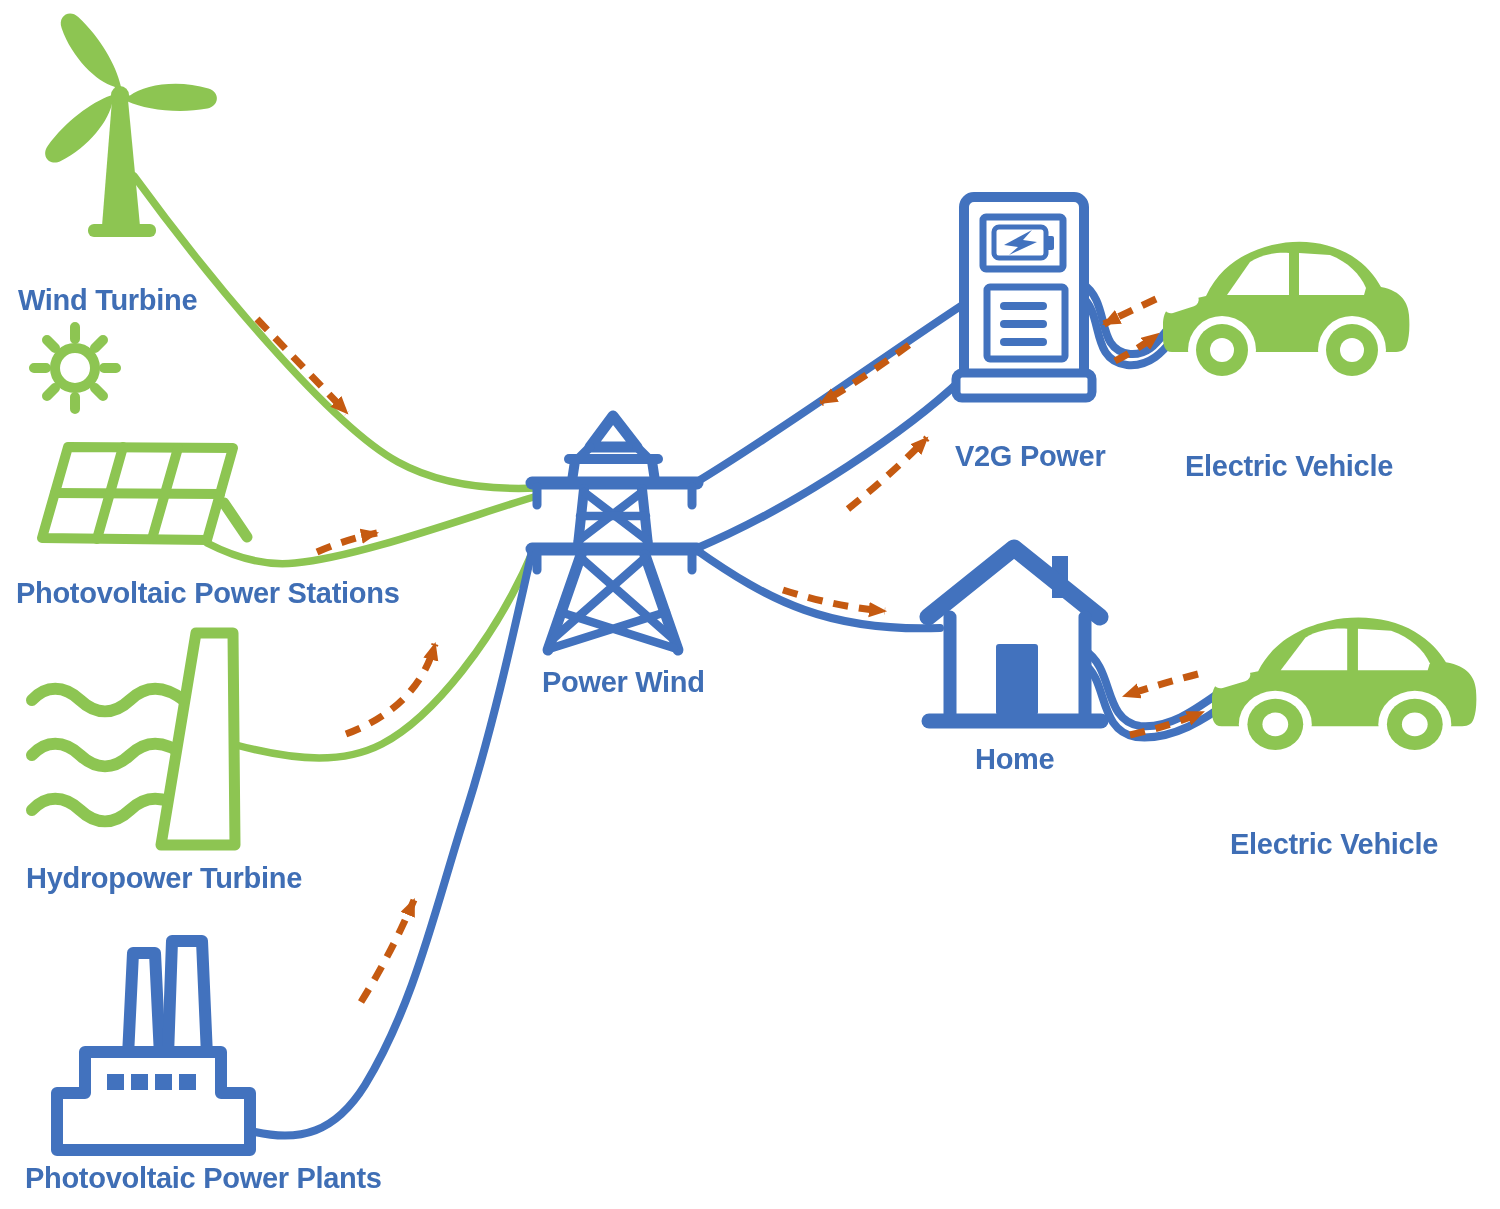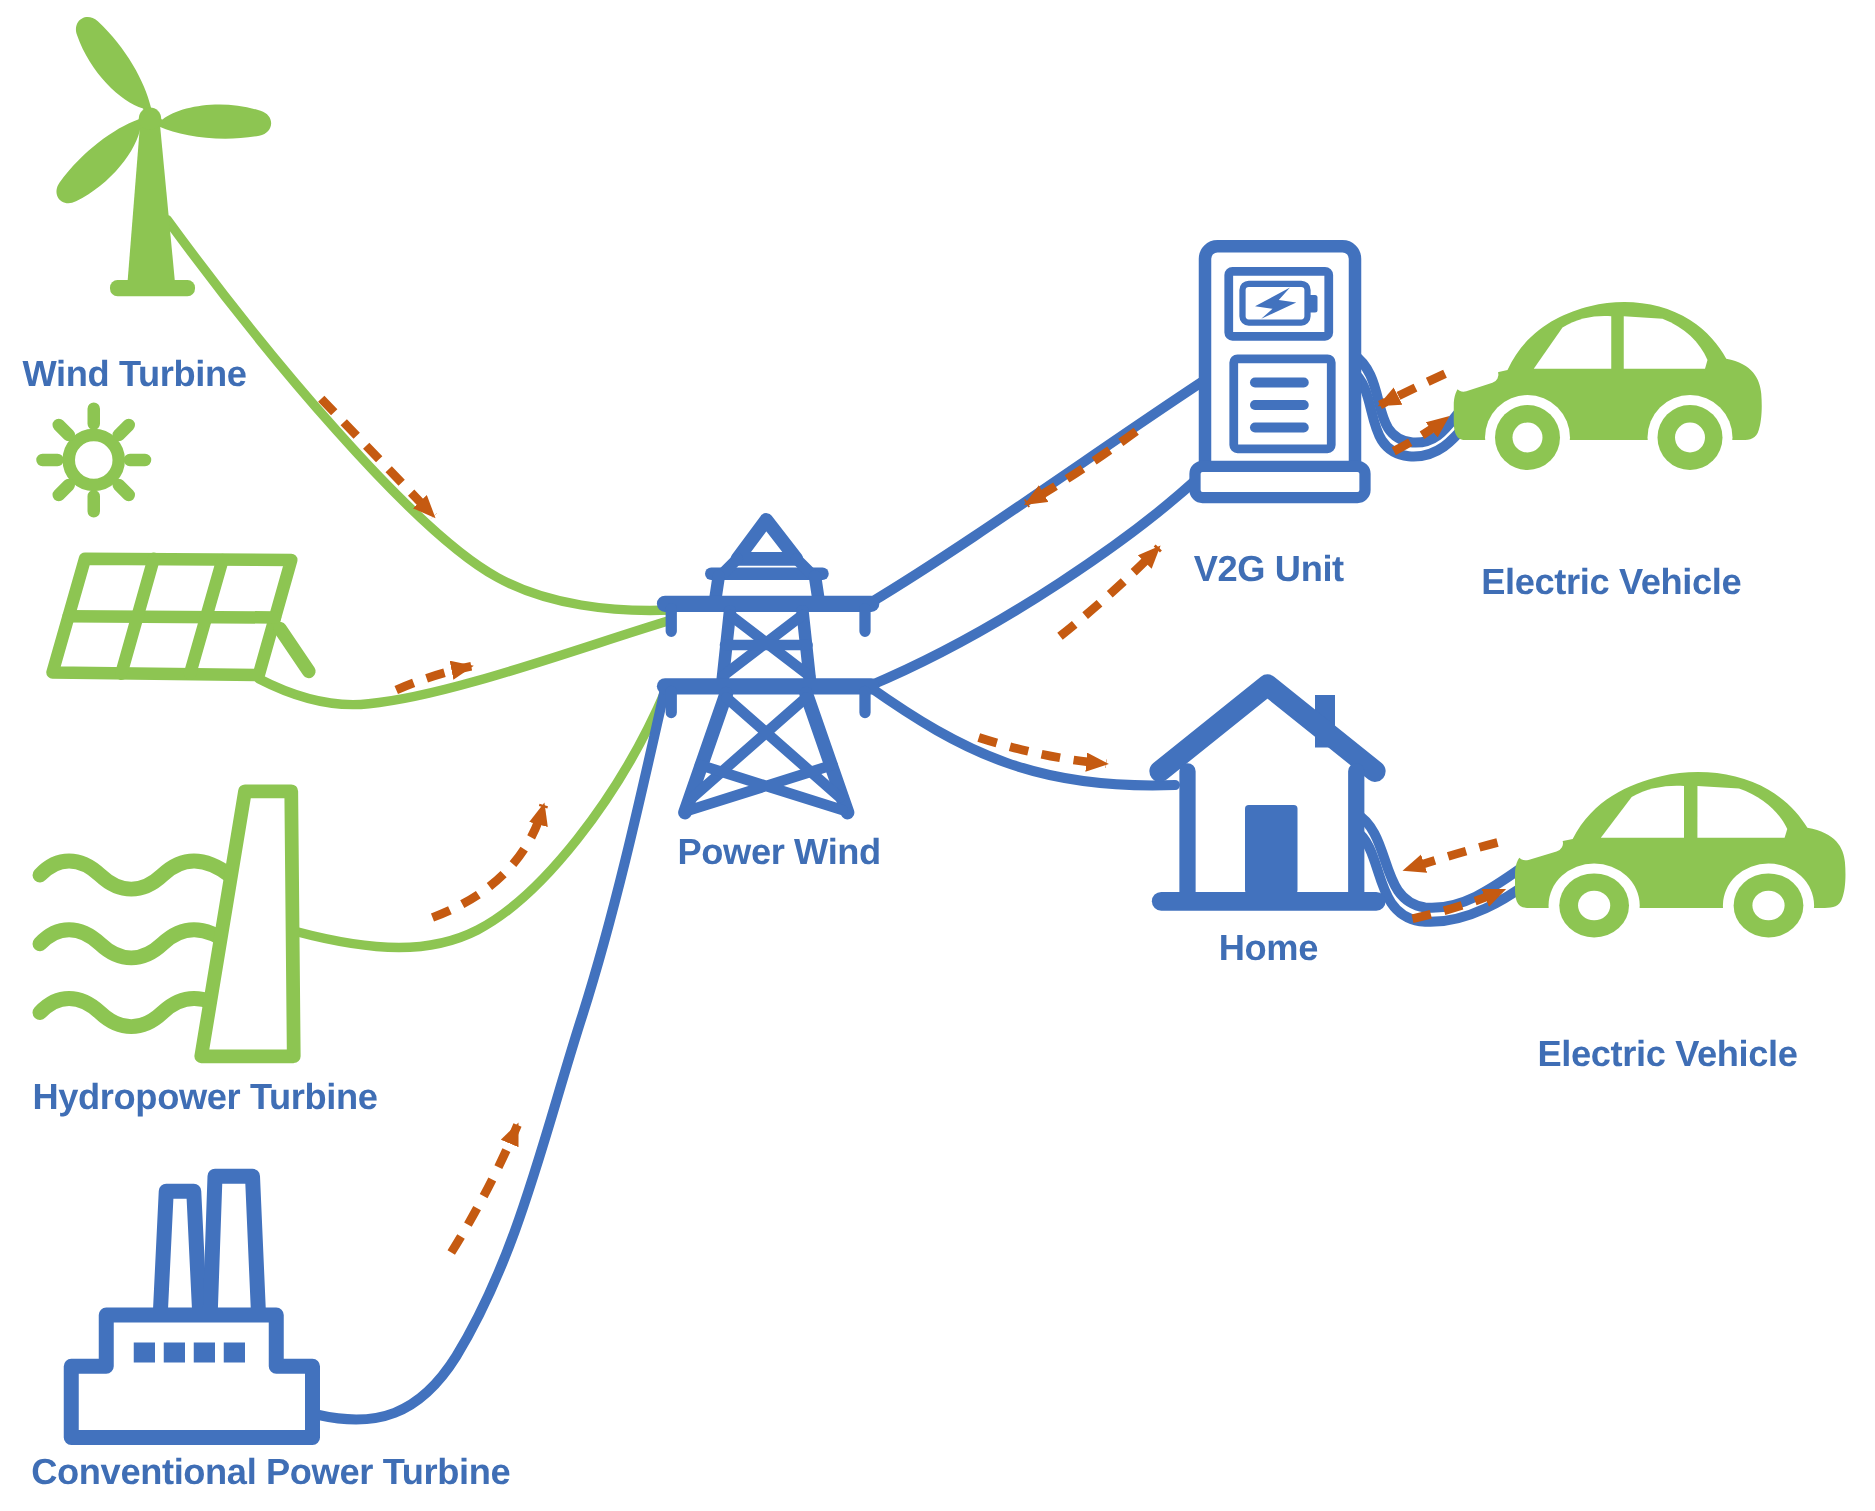--- a/index.html
+++ b/index.html
@@ -160,20 +160,21 @@
       <path class="arrow" d="M848,509 Q894,472 927,438"></path>
       <path class="arrow" d="M783,590 Q836,607 885,611"></path>
       <path class="arrow" d="M1156,299 Q1128,312 1104,324"></path>
       <path class="arrow" d="M1115,361 Q1140,348 1158,334"></path>
       <path class="arrow" d="M1198,674 Q1160,684 1124,696"></path>
       <path class="arrow" d="M1130,735 Q1170,726 1203,712"></path>
     </g>
   </svg>
 
   <div class="lbl" style="left:18px;top:284px">Wind Turbine</div>
+  <div class="lbl" style="left:16px;top:577px">Photovoltaic Power Stations</div>
   <div class="lbl" style="left:26px;top:862px">Hydropower Turbine</div>
-  <div class="lbl" style="left:25px;top:1162px">Conventional Power Turbine</div>
+  <div class="lbl" style="left:25px;top:1162px">Photovoltaic Power Plants</div>
   <div class="lbl" style="left:542px;top:666px">Power Wind</div>
-  <div class="lbl" style="left:955px;top:440px">V2G Unit</div>
+  <div class="lbl" style="left:955px;top:440px">V2G Power</div>
   <div class="lbl" style="left:1185px;top:450px">Electric Vehicle</div>
   <div class="lbl" style="left:975px;top:743px">Home</div>
   <div class="lbl" style="left:1230px;top:828px">Electric Vehicle</div>
 </div>
 
 </body></html>

